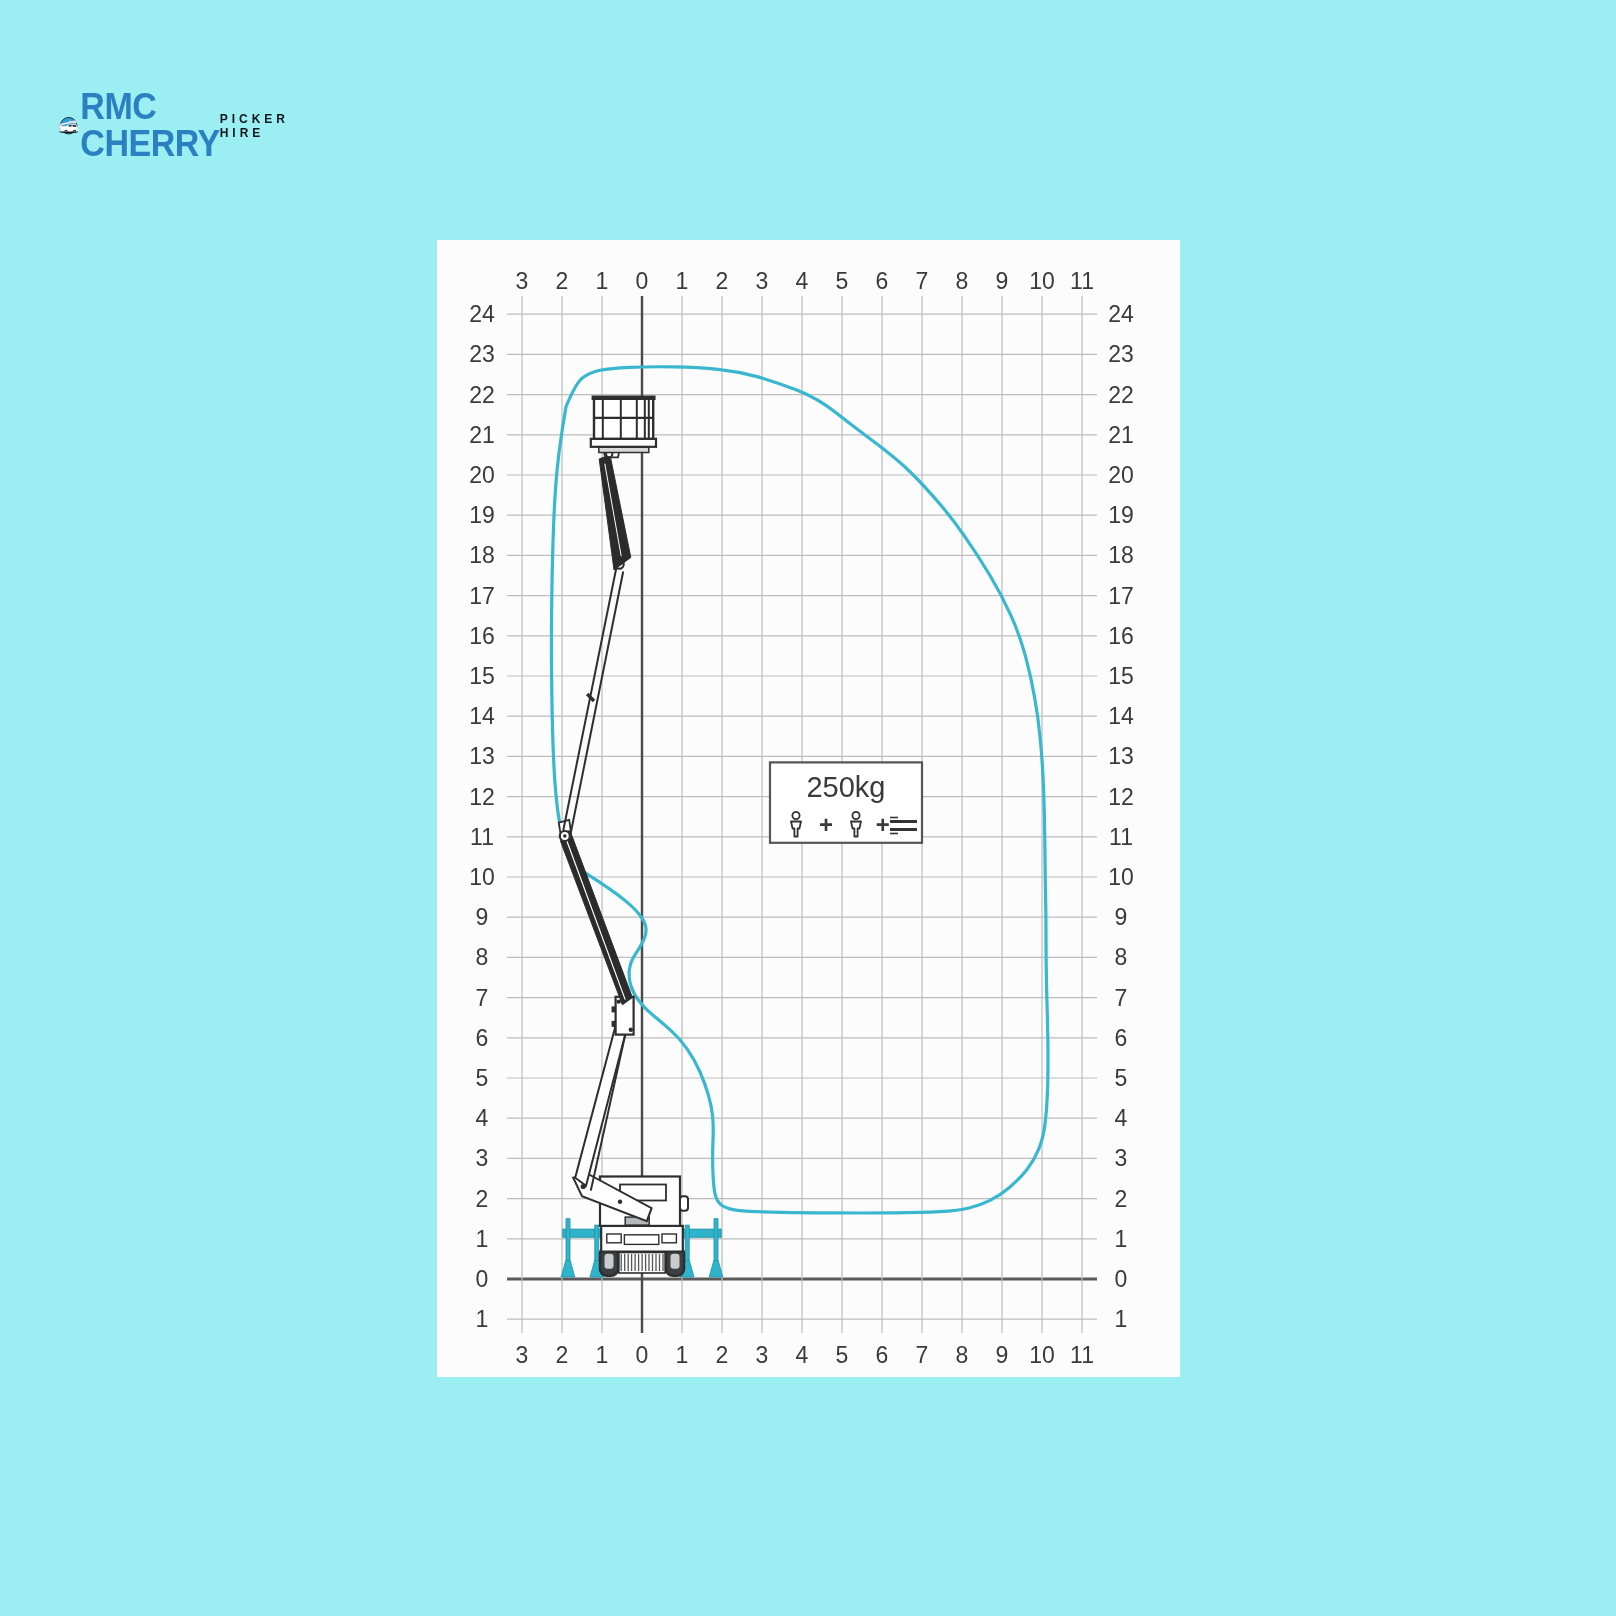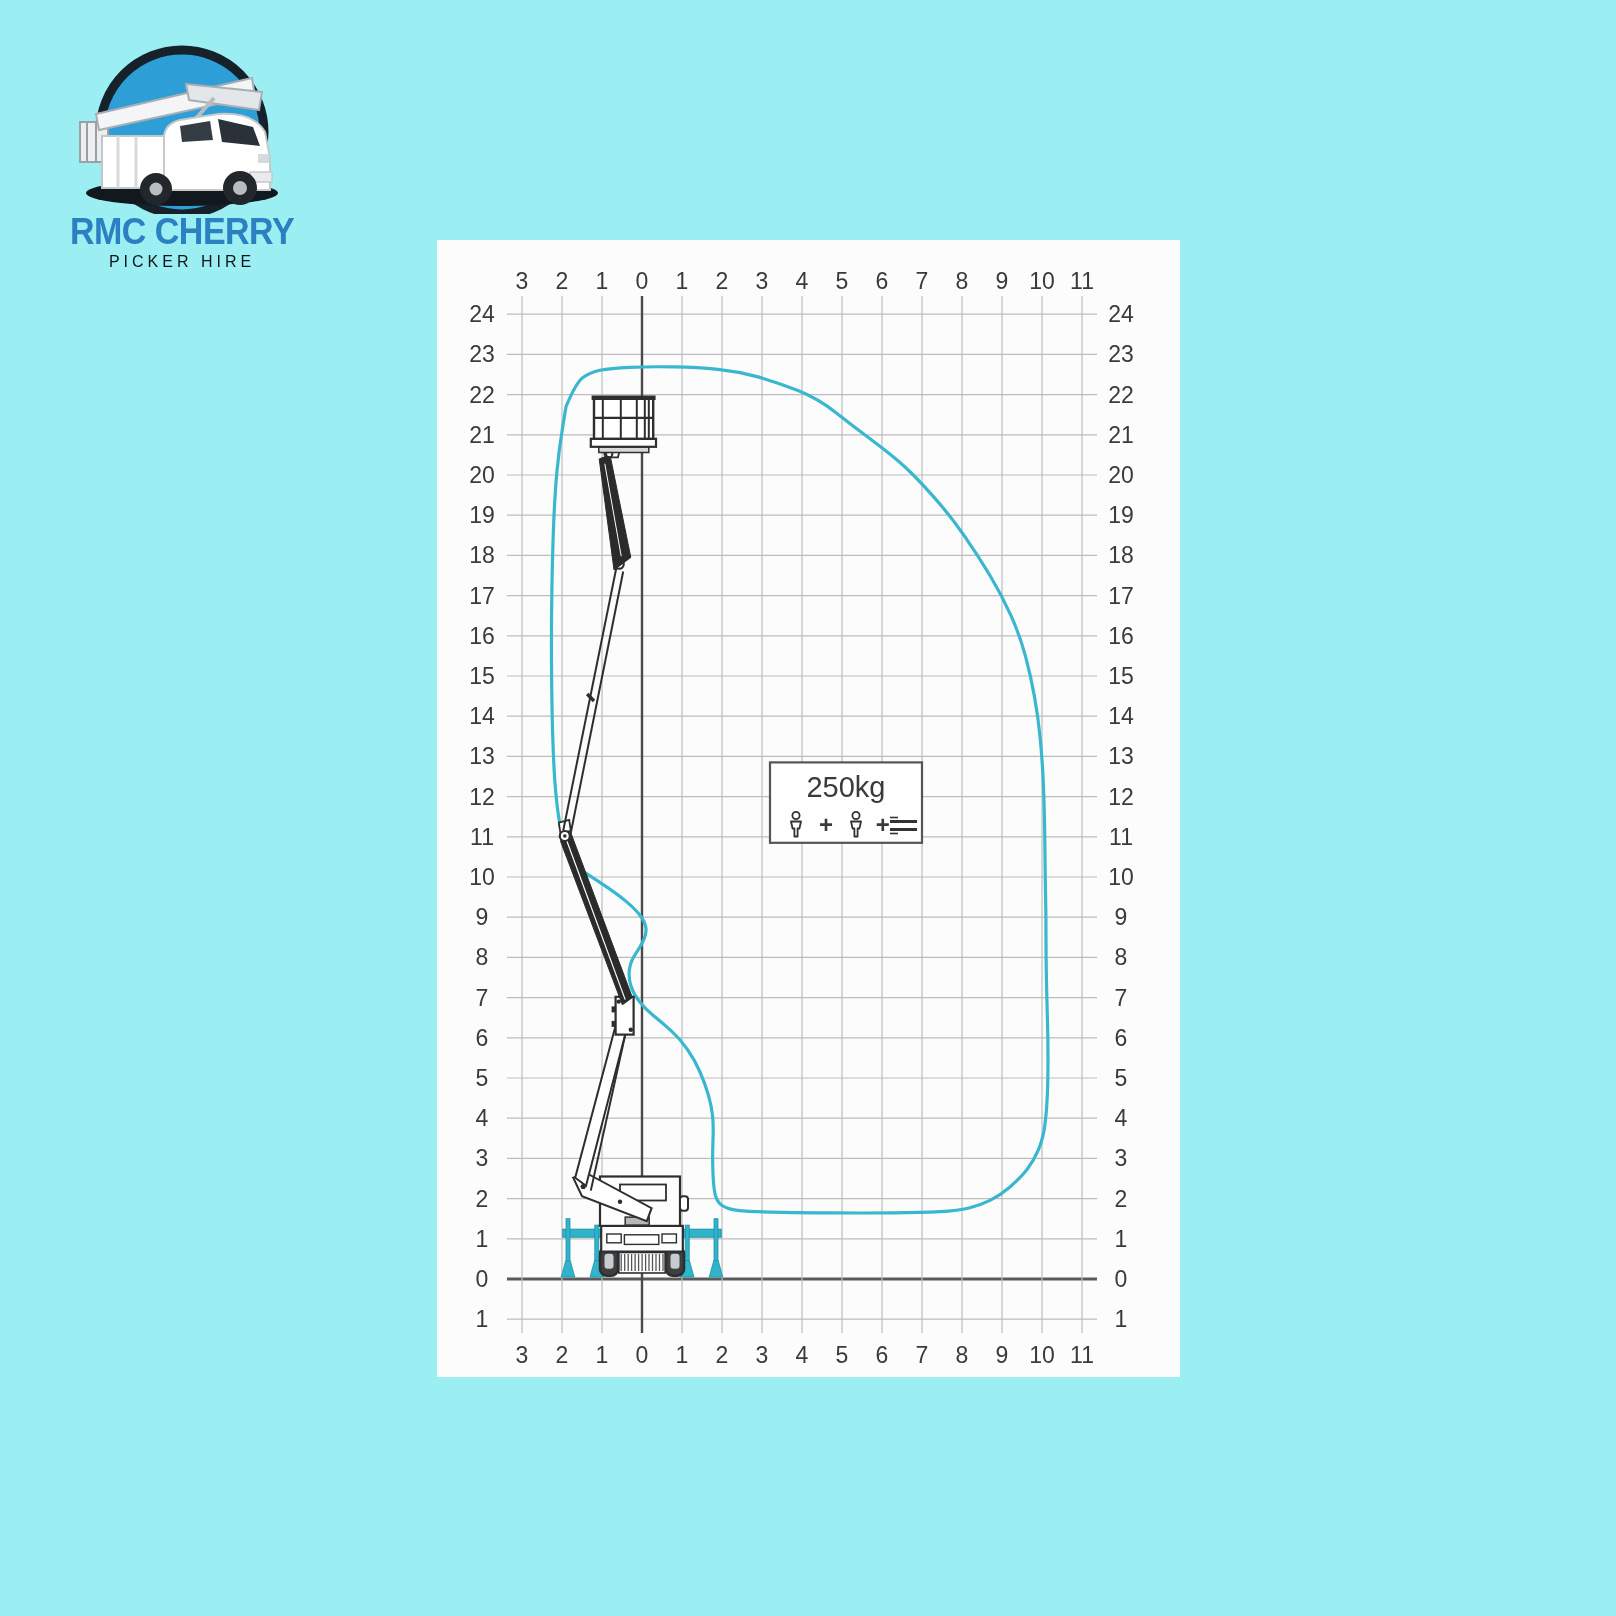--- a/index.html
+++ b/index.html
@@ -5,29 +5,29 @@
   html,body{margin:0;padding:0;}
   body{
     width:1616px;height:1616px;overflow:hidden;
     background:#9beef1;
     font-family:"Liberation Sans",sans-serif;
     position:relative;
   }
   .stage{position:absolute;inset:0;}
   
   .logo{
-    position:absolute;left:66px;top:36px;width:232px;
-    display:flex;flex-direction:column;align-items:center;
+    position:absolute;left:57px;top:36px;width:232px;
+    display:flex;flex-direction:row;align-items:center;
   }
   .logo-line1{
     color:#2b80c1;font-weight:700;font-size:34px;letter-spacing:-0.5px;
     line-height:1.02;transform:scaleY(1.08);
   }
   .logo-line2{
-    color:#10161c;font-weight:400;font-size:16px;letter-spacing:4px;
+    color:#10161c;font-weight:700;font-size:12px;letter-spacing:4px;
     line-height:1.15;margin-top:4px;
   }
   
   .panel{
     position:absolute;left:437px;top:240px;width:743px;height:1137px;
     background:#fcfcfc;
   }
   #diagram{display:block;}
   #diagram text{font-family:"Liberation Sans",sans-serif;fill:#3a3a3a;}
 </style>

